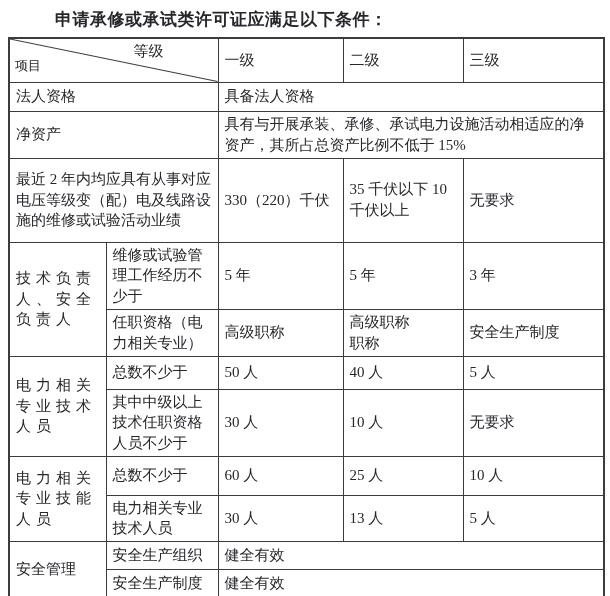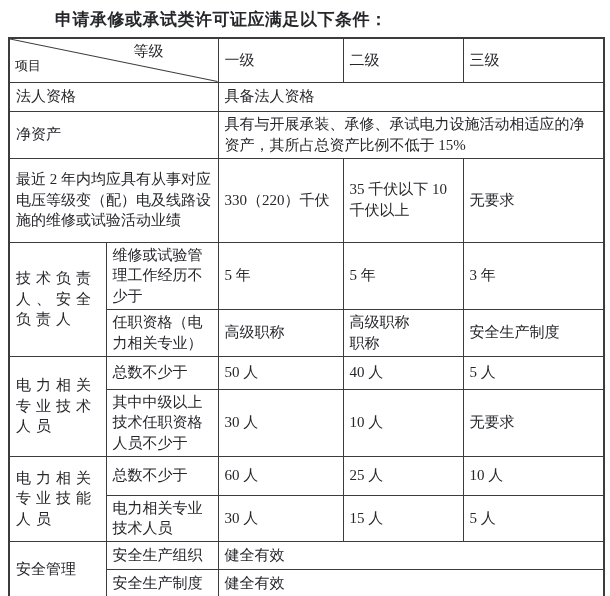--- a/index.html
+++ b/index.html
@@ -148,21 +148,21 @@
     <tr class="rh-skil1">
       <td rowspan="2" class="spread">电力相关专业技能人员</td>
       <td class="sub">总数不少于</td>
       <td class="val">60 人</td>
       <td class="val">25 人</td>
       <td class="val">10 人</td>
     </tr>
     <tr class="rh-skil2">
       <td class="sub j">电力相关专业技术人员</td>
       <td class="val">30 人</td>
-      <td class="val">15 人</td>
+      <td class="val">13 人</td>
       <td class="val">5 人</td>
     </tr>
 
     <tr class="rh-safe1">
       <td rowspan="2">安全管理</td>
       <td class="sub">安全生产组织</td>
       <td colspan="3" class="val">健全有效</td>
     </tr>
     <tr class="rh-safe2">
       <td class="sub">安全生产制度</td>

